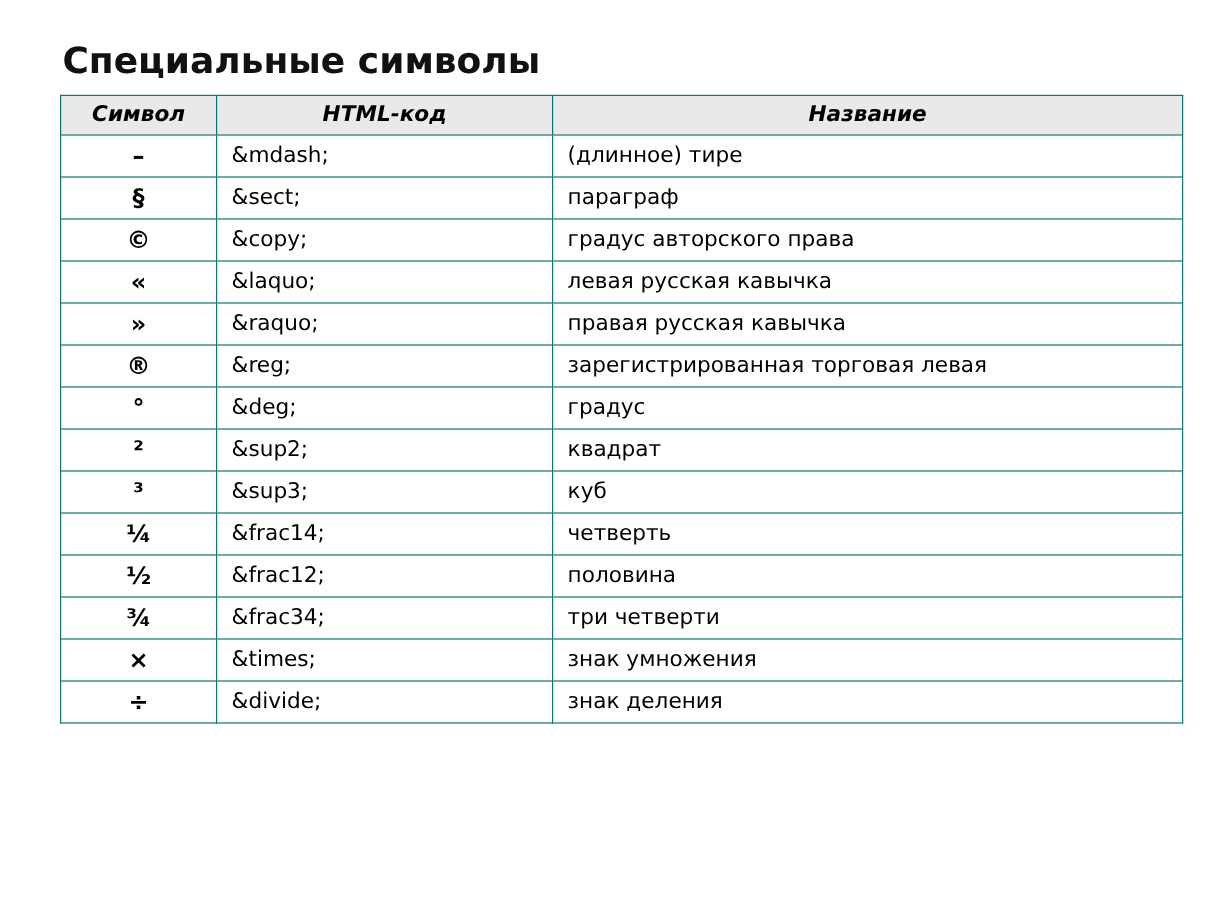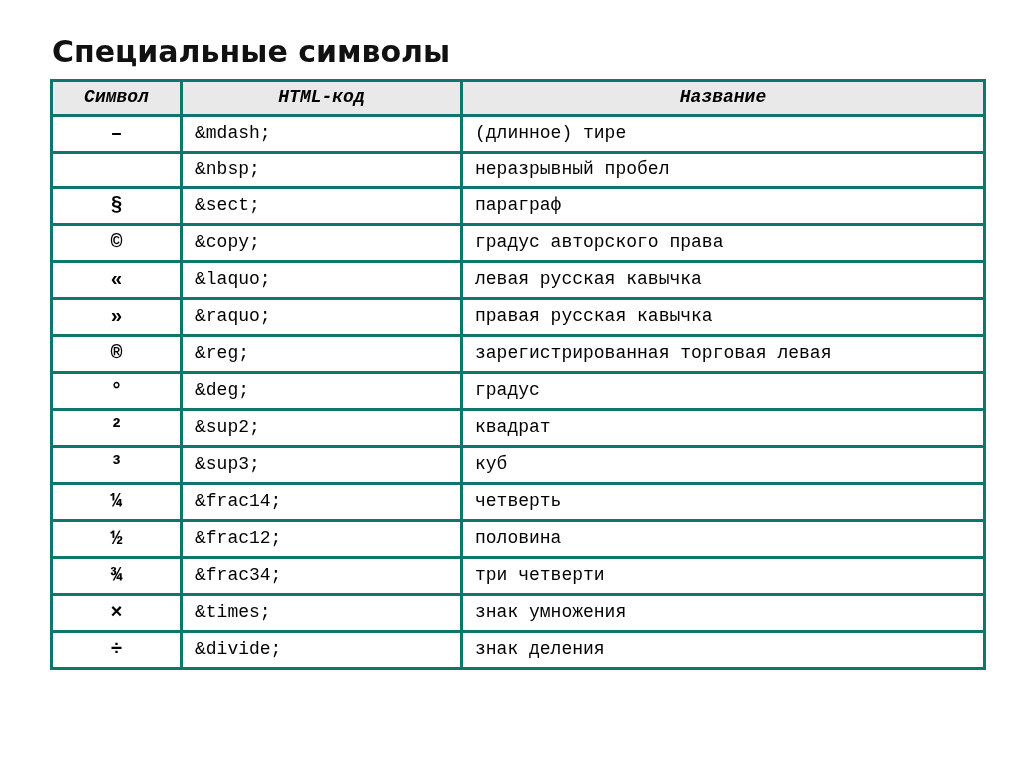--- a/index.html
+++ b/index.html
@@ -23,27 +23,26 @@
   }
   table {
     width: 100%;
     border-collapse: collapse;
     table-layout: fixed;
   }
   col.c1 { width: 130px; }
   col.c2 { width: 280px; }
   col.c3 { width: auto; }
   th, td {
-    border: 3px solid #0f766e;
+    border: 1px solid #0f766e;
     font-size: 18px;
     line-height: 1.1;
     padding: 6px 12px 6px 12px;
     height: 24px;
     vertical-align: middle;
-    font-family: Liberation Mono, monospace;
   }
   th {
     background: #e9e9e9;
     font-style: italic;
     font-weight: 700;
     text-align: center;
   }
   td.sym {
     text-align: center;
     font-weight: 700;
@@ -73,25 +72,20 @@
         <th>Символ</th>
         <th>HTML-код</th>
         <th>Название</th>
       </tr>
     </thead>
     <tbody id="tbody">
         <tr>
           <td class="sym">–</td>
           <td class="code">&amp;mdash;</td>
           <td class="name">(длинное) тире</td>
-        </tr>
-        <tr>
-          <td class="sym"></td>
-          <td class="code">&amp;nbsp;</td>
-          <td class="name">неразрывный пробел</td>
         </tr>
         <tr>
           <td class="sym">§</td>
           <td class="code">&amp;sect;</td>
           <td class="name">параграф</td>
         </tr>
         <tr>
           <td class="sym">©</td>
           <td class="code">&amp;copy;</td>
           <td class="name">градус авторского права</td>

